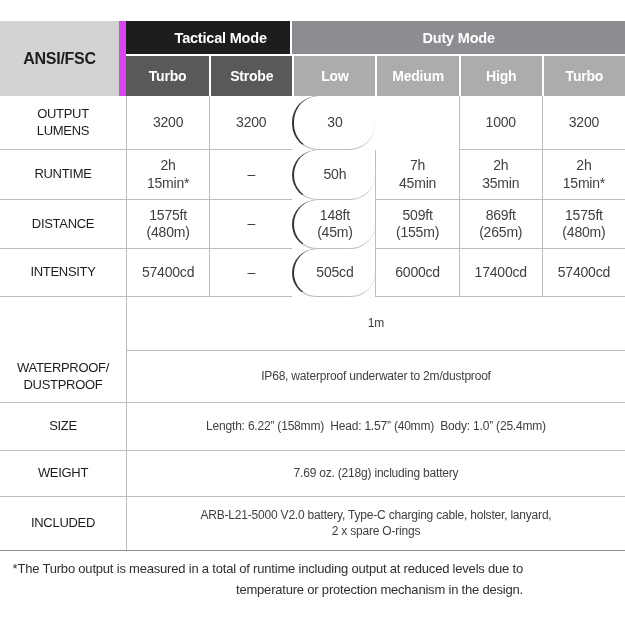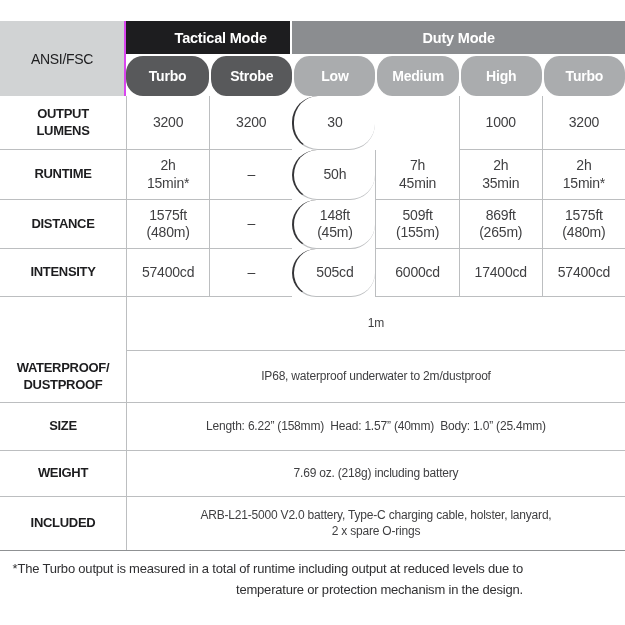--- a/index.html
+++ b/index.html
@@ -13,33 +13,33 @@
   .spec-table{
     width:625px;margin-top:21px;display:grid;
     grid-template-columns:126px repeat(6,1fr);
     grid-template-rows:35px 40px 54px 50px 49px 48px 54px 52px 48px 46px 53px;
     border-bottom:1px solid var(--bottom-line);
   }
   .cell{display:flex;align-items:center;justify-content:center;text-align:center;
     white-space:pre-line;}
   .hdr{color:var(--header-text);font-weight:bold;font-size:14.5px;letter-spacing:-0.2px;}
   .corner{grid-column:1;grid-row:1/3;background:var(--corner-bg);color:var(--label-text);
-    font-weight:normal;font-size:14px;letter-spacing:-0.3px;border-right:2px solid #d946ef;}
+    font-weight:bold;font-size:16px;letter-spacing:-0.3px;border-right:7px solid #d946ef;}
   .grp-tactical{grid-column:2/4;grid-row:1;background:var(--tactical-bg);
     border-right:2px solid #fff;border-bottom:2px solid #fff;padding-left:25px;}
   .grp-duty{grid-column:4/8;grid-row:1;background:var(--duty-bg);border-bottom:2px solid #fff;}
-  .sub{grid-row:2;font-size:14px;border-radius:17px;}
+  .sub{grid-row:2;font-size:14px;}
   .sub-t{background:var(--tactical-sub-bg);}
   .sub-d{background:var(--duty-sub-bg);}
   .gap-l{border-left:2px solid #fff;}
   .c2{grid-column:2}.c3{grid-column:3}.c4{grid-column:4}.c5{grid-column:5}
   .c6{grid-column:6}.c7{grid-column:7}
   .r3{grid-row:3}.r4{grid-row:4}.r5{grid-row:5}.r6{grid-row:6}.r7{grid-row:7}
   .r8{grid-row:8}.r9{grid-row:9}.r10{grid-row:10}.r11{grid-row:11}
-  .lbl{grid-column:1;font-weight:bold;font-size:13px;letter-spacing:-0.3px;
+  .lbl{grid-column:1;font-weight:normal;font-size:13px;letter-spacing:-0.3px;
     color:var(--label-text);border-bottom:1px solid var(--line);line-height:1.25;}
   .val{font-size:14px;color:var(--value-text);letter-spacing:-0.2px;line-height:1.25;
     border-bottom:1px solid var(--line);border-left:1px solid var(--line);}
   .heavy{border-left:2px solid var(--divider);border-radius:26px;}
   .fullval{grid-column:2/8;font-size:12px;color:var(--value-text);letter-spacing:-0.2px;
     line-height:1.3;border-bottom:1px solid var(--line);border-left:1px solid var(--line);}
   .lastrow{border-bottom:none;}
   .footnote{width:530px;margin-top:8px;padding-right:7px;text-align:right;font-size:13px;
     letter-spacing:-0.2px;color:#2f2f31;line-height:1.6;white-space:pre-line;}
 </style>

